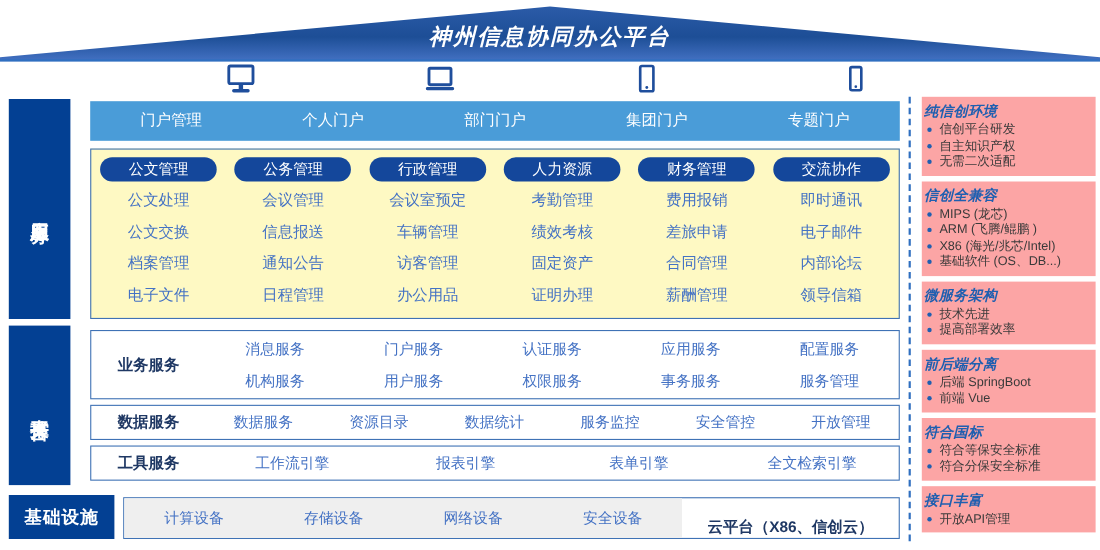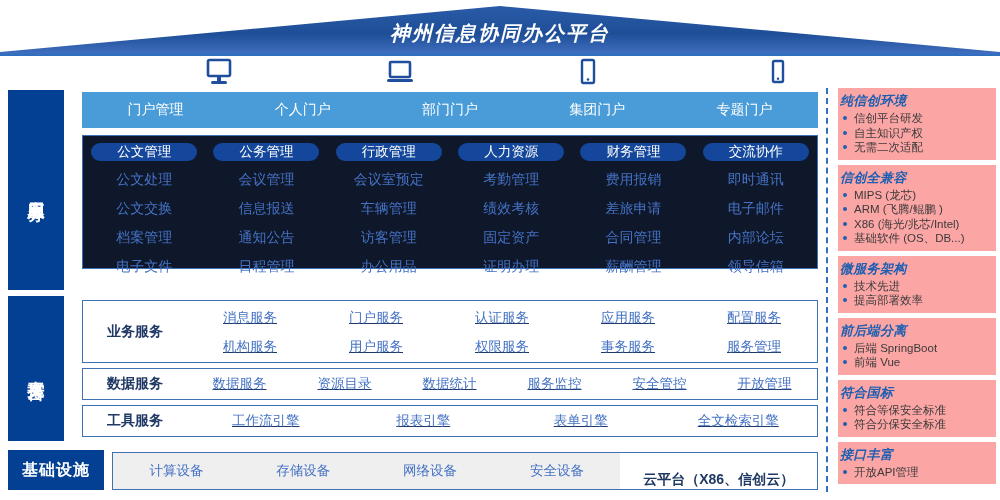--- a/index.html
+++ b/index.html
@@ -60,24 +60,25 @@
     background:#4a9cd8;
     display:flex;align-items:center;
     box-sizing:border-box;
   }
   .portal .cell{
     flex:1;text-align:center;color:#ffffff;font-size:14px;
   }
 
   
   .appbox{
-    position:absolute;left:82px;top:135px;width:736px;height:134px;
+    position:absolute;left:82px;top:135px;width:736px;height:155px;
     border:1px solid #3f72b5;box-sizing:border-box;
-    background:#0f172a;
+    background:#fef9c3;
     display:flex;
+    font-family:Liberation Mono, monospace;
   }
   .appcol{flex:1;display:flex;flex-direction:column;align-items:center;padding-top:7px;}
   .pill{
     width:106px;height:22px;border-radius:11px;
     background:#14479b;color:#ffffff;
     display:flex;align-items:center;justify-content:center;
     font-size:13.5px;font-weight:500;
     margin-bottom:4px;
   }
   .appitem{
@@ -97,21 +98,21 @@
   #sup-biz{top:300px;height:63px;}
   #sup-data{top:368px;height:32px;}
   #sup-tool{top:405px;height:32px;}
 
   .suplabel{
     width:104px;text-align:center;
     font-size:14px;font-weight:bold;color:#1f3864;
     flex:none;
   }
   .supitems{flex:1;display:flex;flex-direction:column;}
-  .suprow{display:flex;text-decoration:underline;}
+  .suprow{display:flex;}
   .suprow .cell{flex:1;text-align:center;font-size:13.5px;color:#4472c4;line-height:28px;}
   #sup-biz .suprow .cell{line-height:29px;}
 
   
   .infrabox{
     position:absolute;left:112px;top:452px;width:706px;height:38px;
     border:1px solid #3f72b5;box-sizing:border-box;
     background:#ffffff;
     display:flex;align-items:flex-end;
   }

